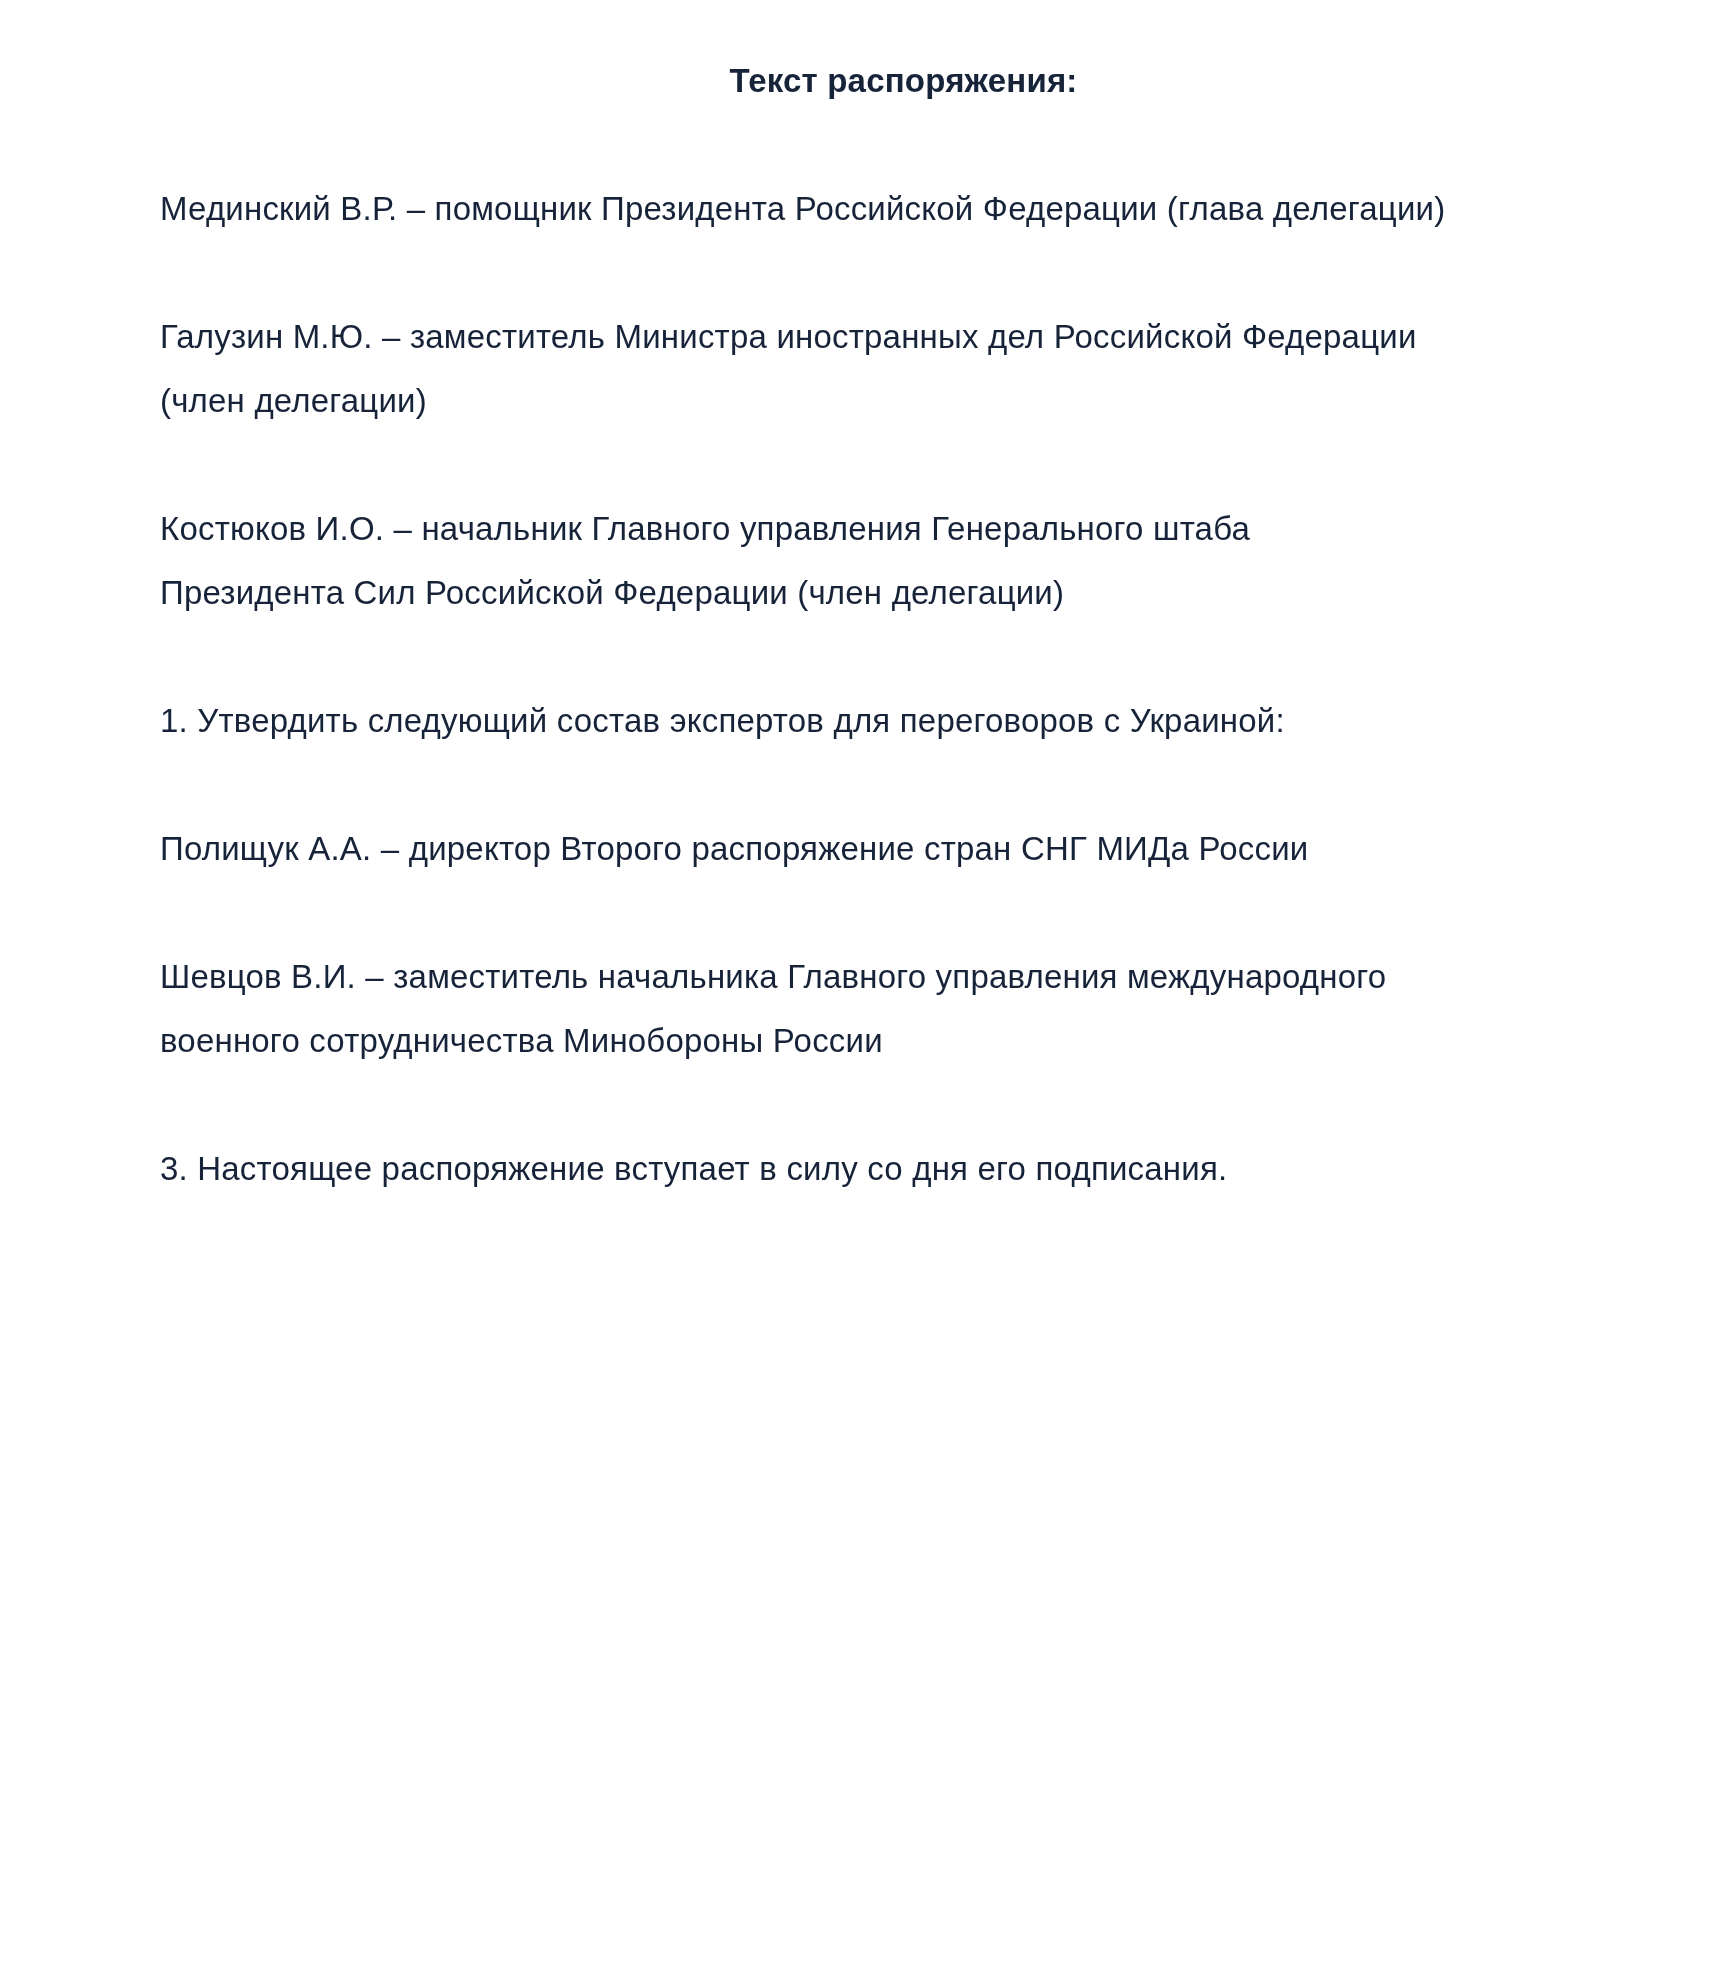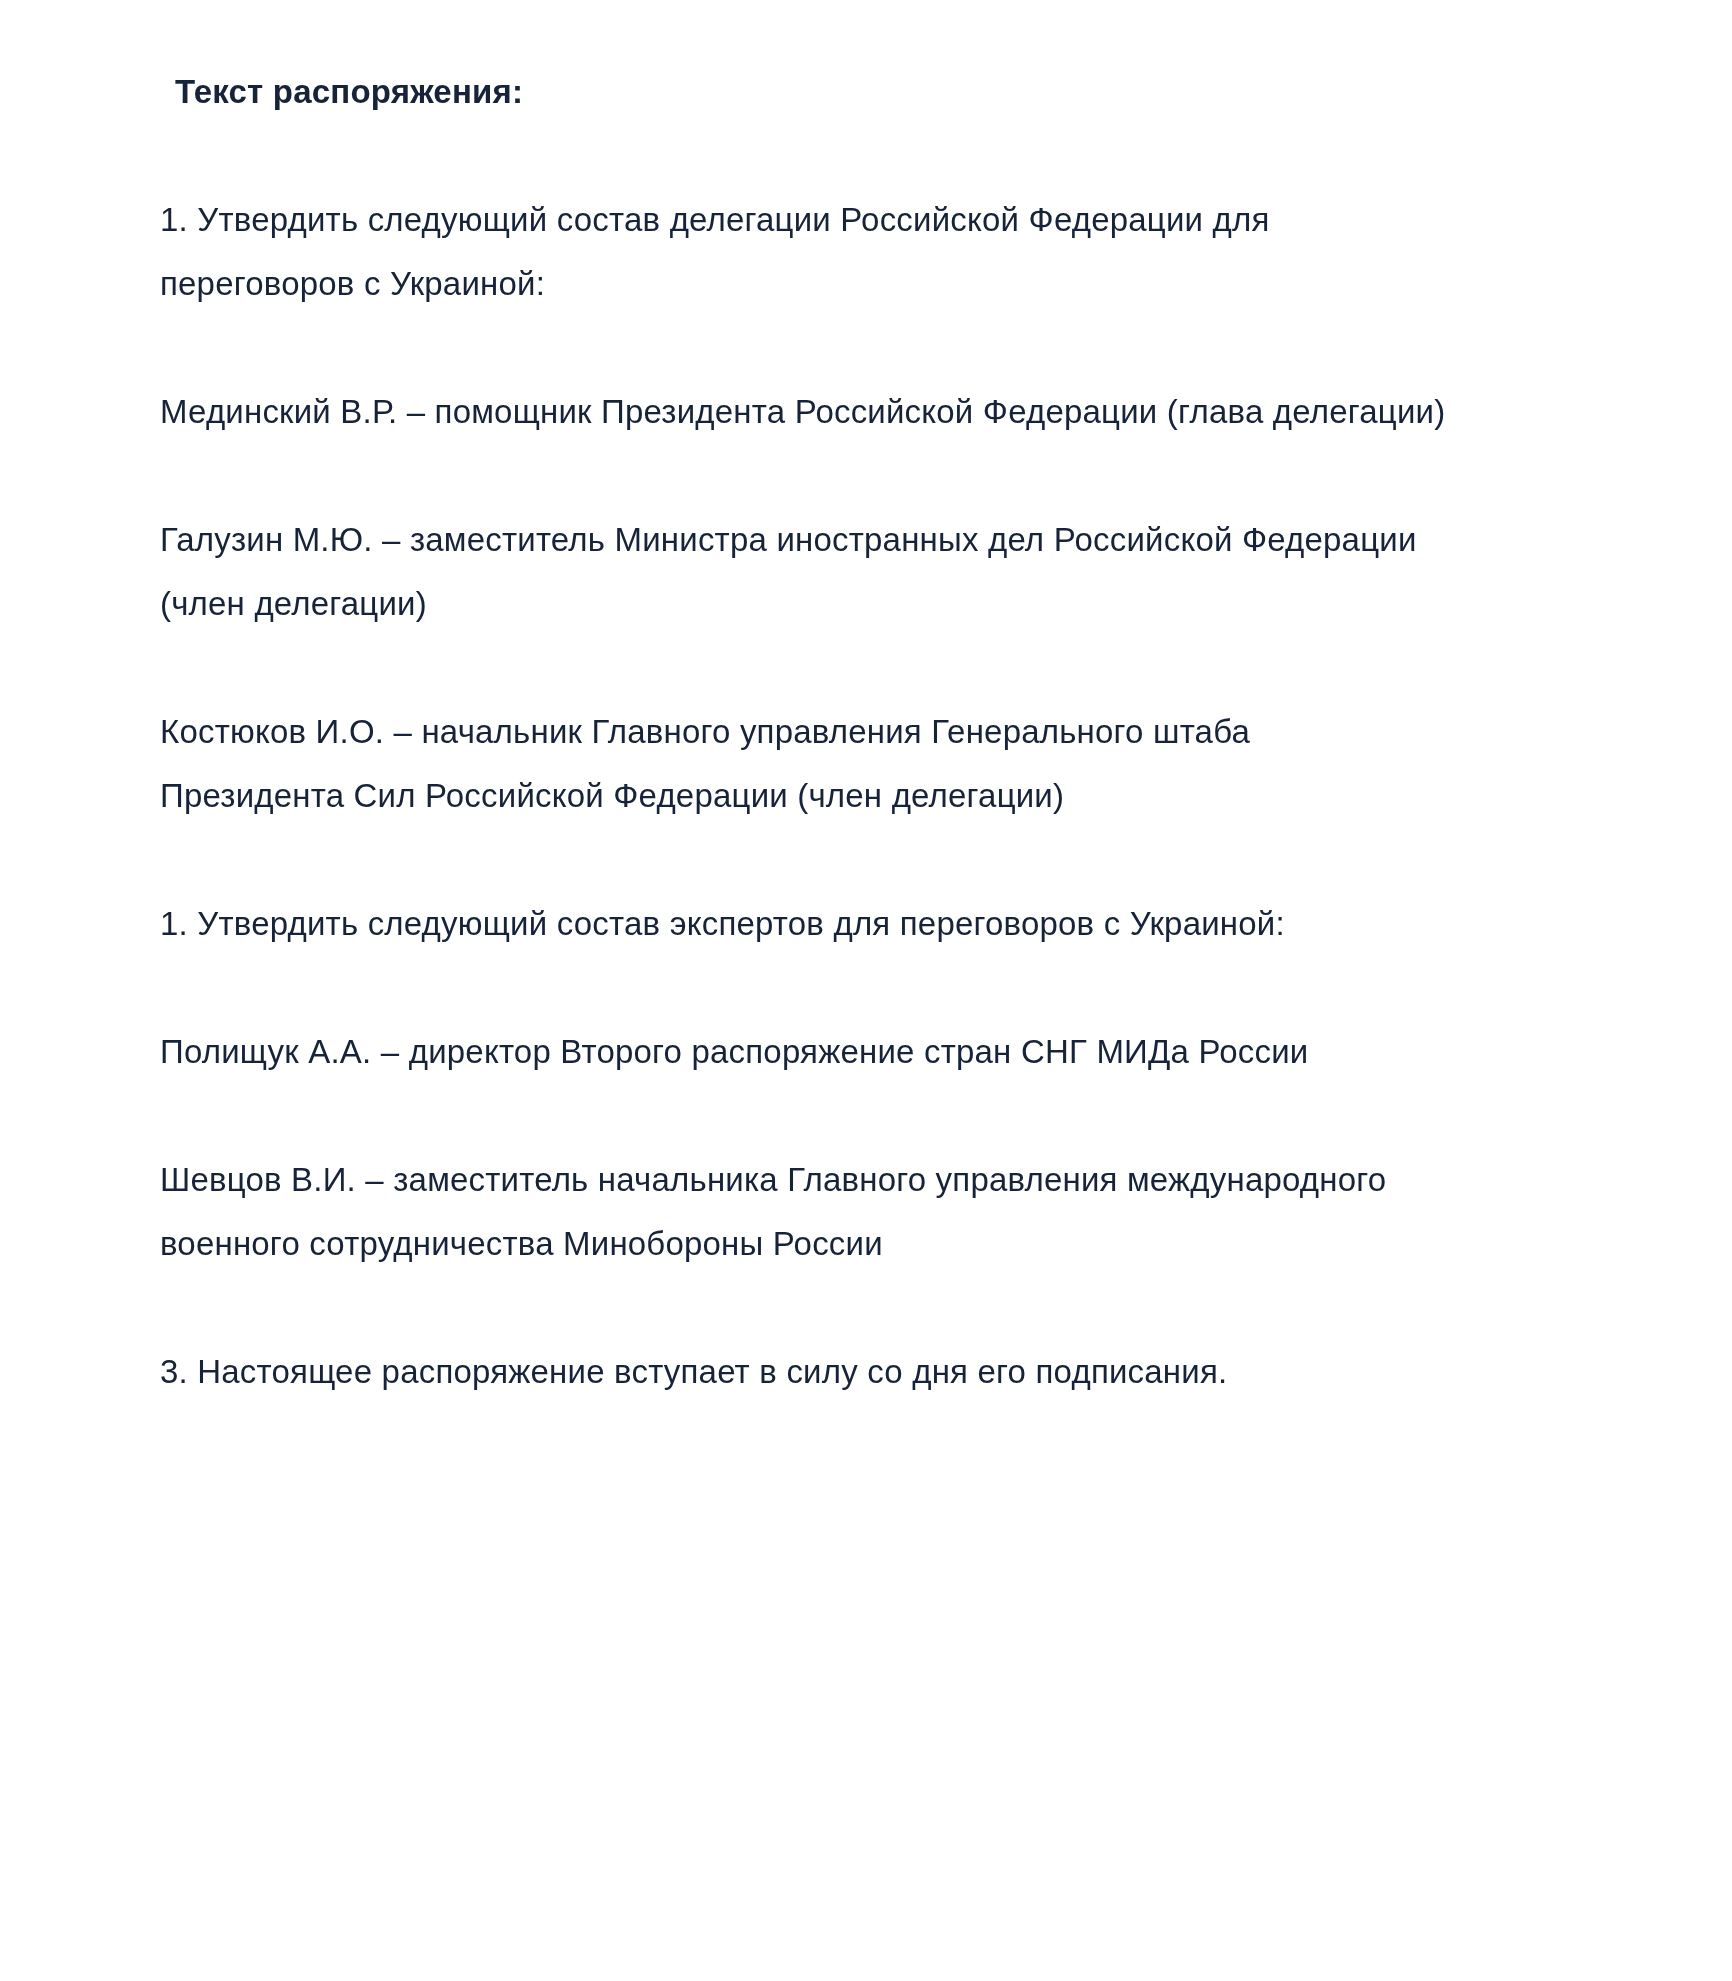--- a/index.html
+++ b/index.html
@@ -15,41 +15,40 @@
     box-sizing: border-box;
     background: #ffffff;
     color: #172339;
     font-family: "Liberation Sans", "DejaVu Sans", sans-serif;
     padding: 45px 85px 30px 160px;
   }
   .doc-heading {
     font-size: 33px;
     line-height: 64px;
     font-weight: 700;
-    margin: 15px;
+    margin: 4px;
     letter-spacing: 0.2px;
     white-space: pre;
+    text-align: center;
   }
   .doc-para {
     font-size: 33px;
     line-height: 64px;
     font-weight: 400;
     margin: 64px 0 0 0;
     letter-spacing: 0.2px;
     white-space: pre;
   }
 </style>
 </head>
 <body>
 
 <main class="page">
   <h1 class="doc-heading">Текст распоряжения:</h1>
 
-  <p class="doc-para">1. Утвердить следующий состав делегации Российской Федерации для
-переговоров с Украиной:</p>
 
   <p class="doc-para">Мединский В.Р. – помощник Президента Российской Федерации (глава делегации)</p>
 
   <p class="doc-para">Галузин М.Ю. – заместитель Министра иностранных дел Российской Федерации
 (член делегации)</p>
 
   <p class="doc-para">Костюков И.О. – начальник Главного управления Генерального штаба
 Президента Сил Российской Федерации (член делегации)</p>
 
 

